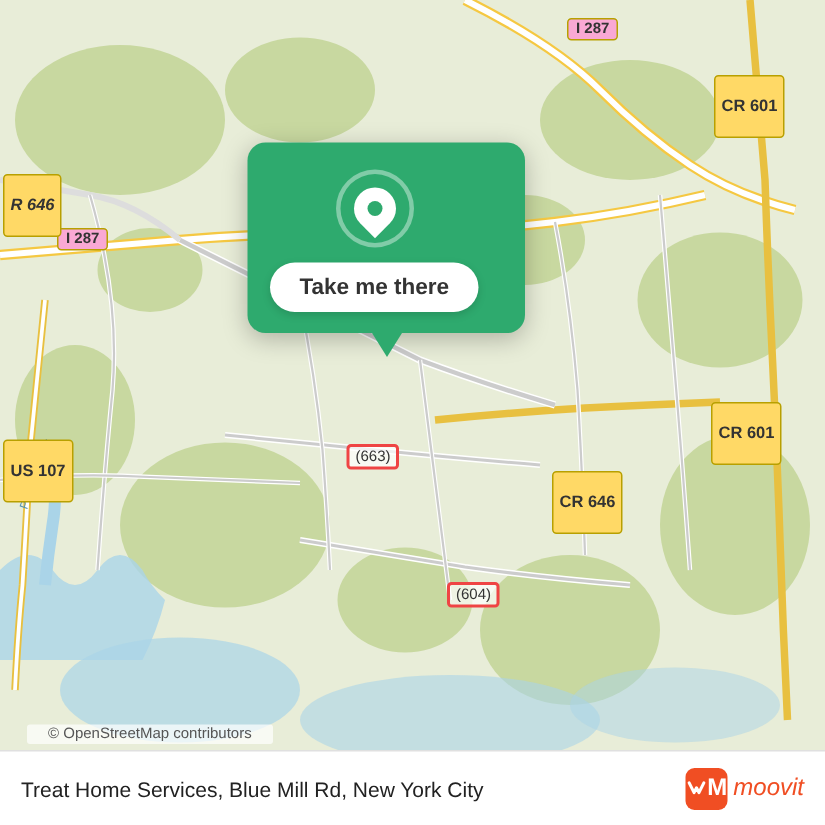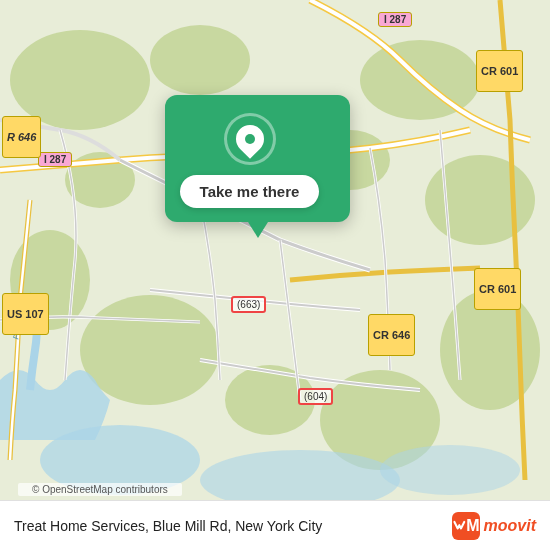--- a/index.html
+++ b/index.html
@@ -147,21 +147,21 @@
 
     #moovit-icon::after {
       content: 'M';
       color: white;
       font-size: 16px;
       font-weight: bold;
     }
 
     #moovit-text {
       font-size: 16px;
-      font-weight: bold;
+      font-weight: normal;
       color: #f04e23;
       font-style: italic;
     }
 
     
     .road-label {
       position: absolute;
       font-size: 10px;
       font-weight: normal;
       background: rgba(255,255,255,0.7);

